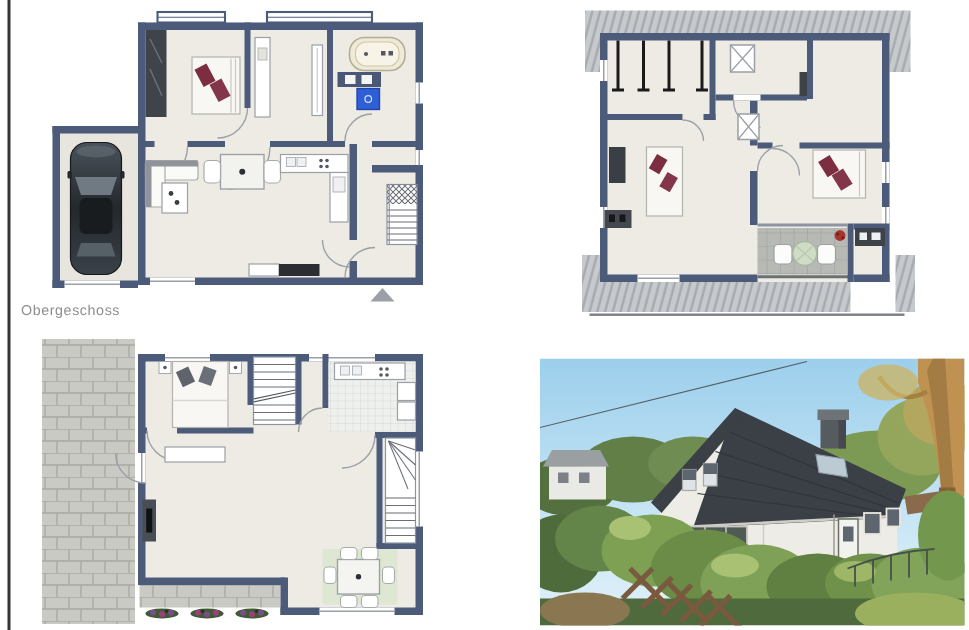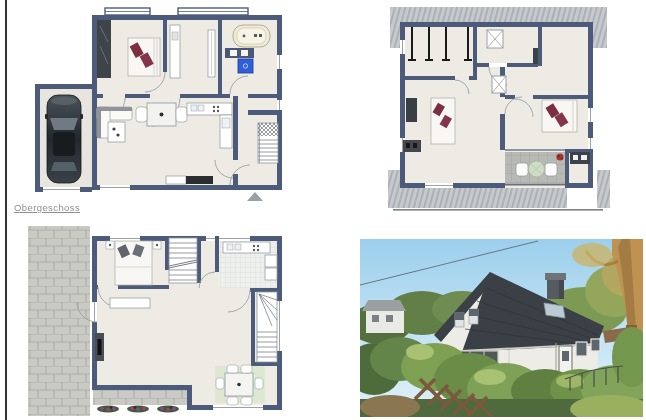--- a/index.html
+++ b/index.html
@@ -1,21 +1,21 @@
 <!DOCTYPE html>
 <html><head>
 <meta charset="utf-8">
 <style>
   html,body{margin:0;padding:0;background:#ffffff;}
   .stage{position:relative;width:646px;height:420px;background:#ffffff;overflow:hidden;
          font-family:"Liberation Sans", sans-serif;}
   .frame-line{position:absolute;left:5px;top:0;width:2px;height:420px;background:#343434;}
   .panel{position:absolute;}
   .plan-label{position:absolute;left:14px;top:202px;font-size:9.5px;color:#8e8e8e;
-              letter-spacing:.4px;text-decoration:underline;}
+              letter-spacing:.4px;}
   svg{display:block;}
 </style>
 </head>
 <body>
 
 <div class="stage">
   <div class="frame-line"></div>
 
   <div class="panel" style="left:16px;top:2px;">
     <svg width="296" height="200" viewBox="0 0 296 200">

